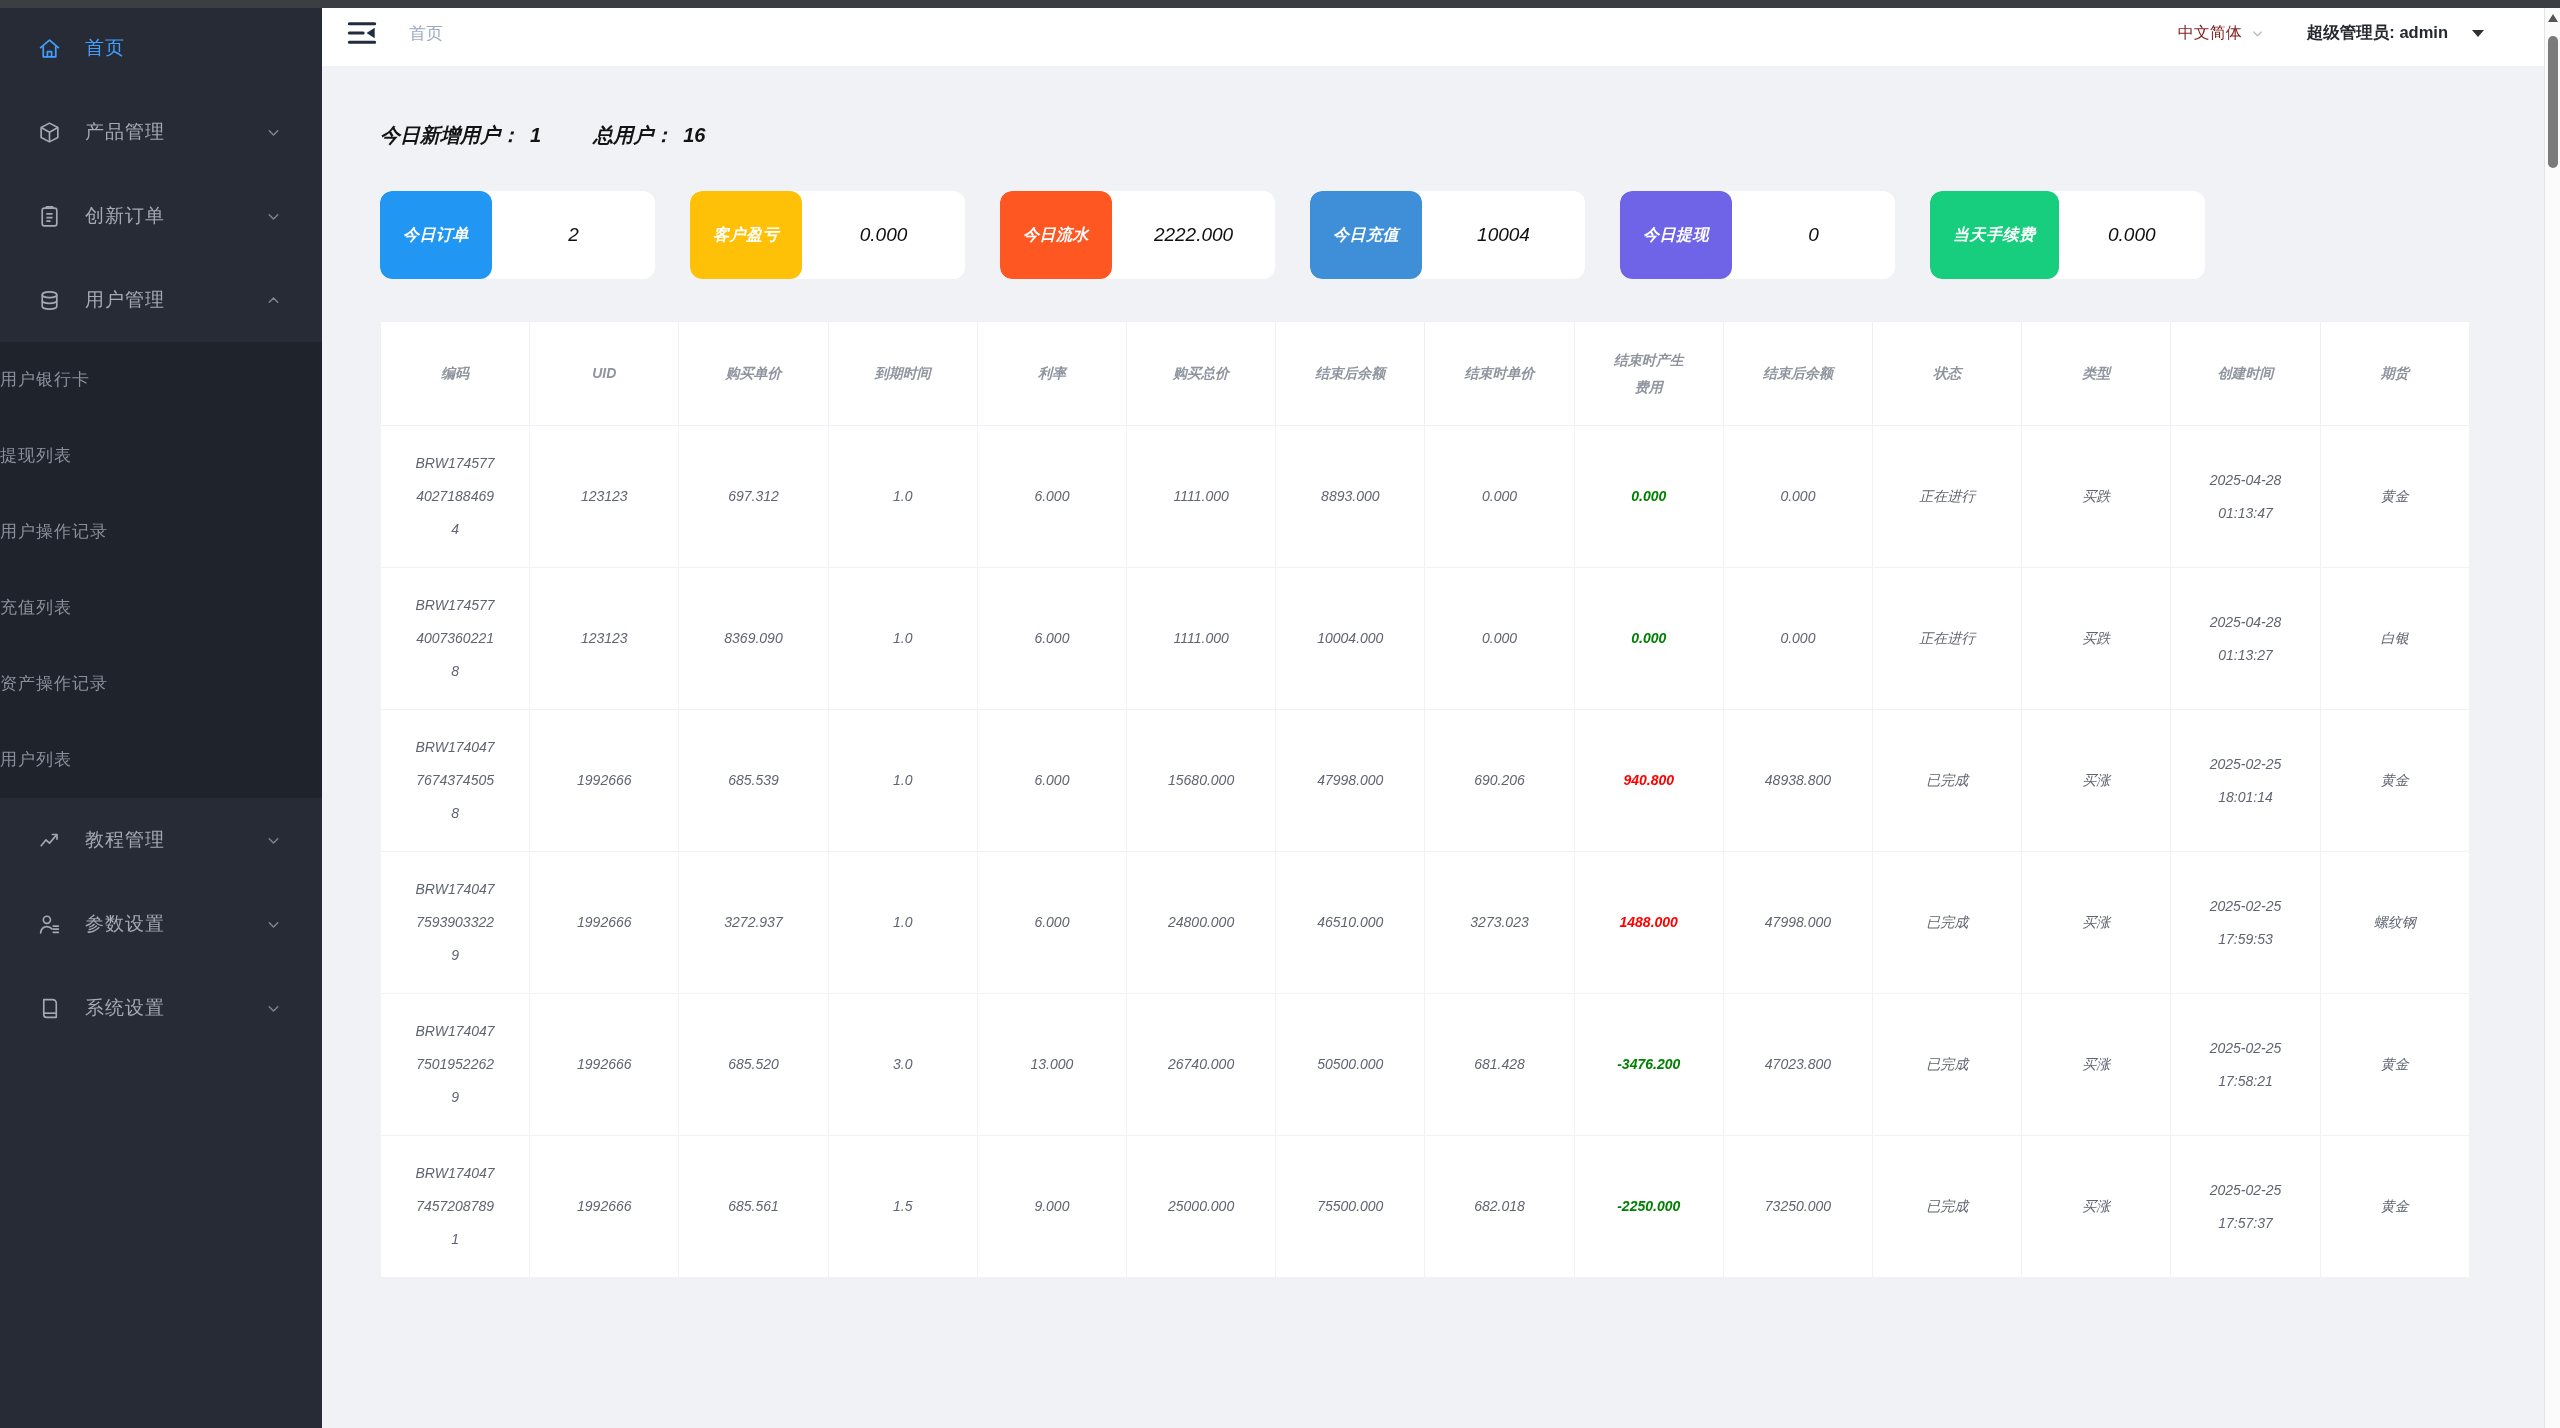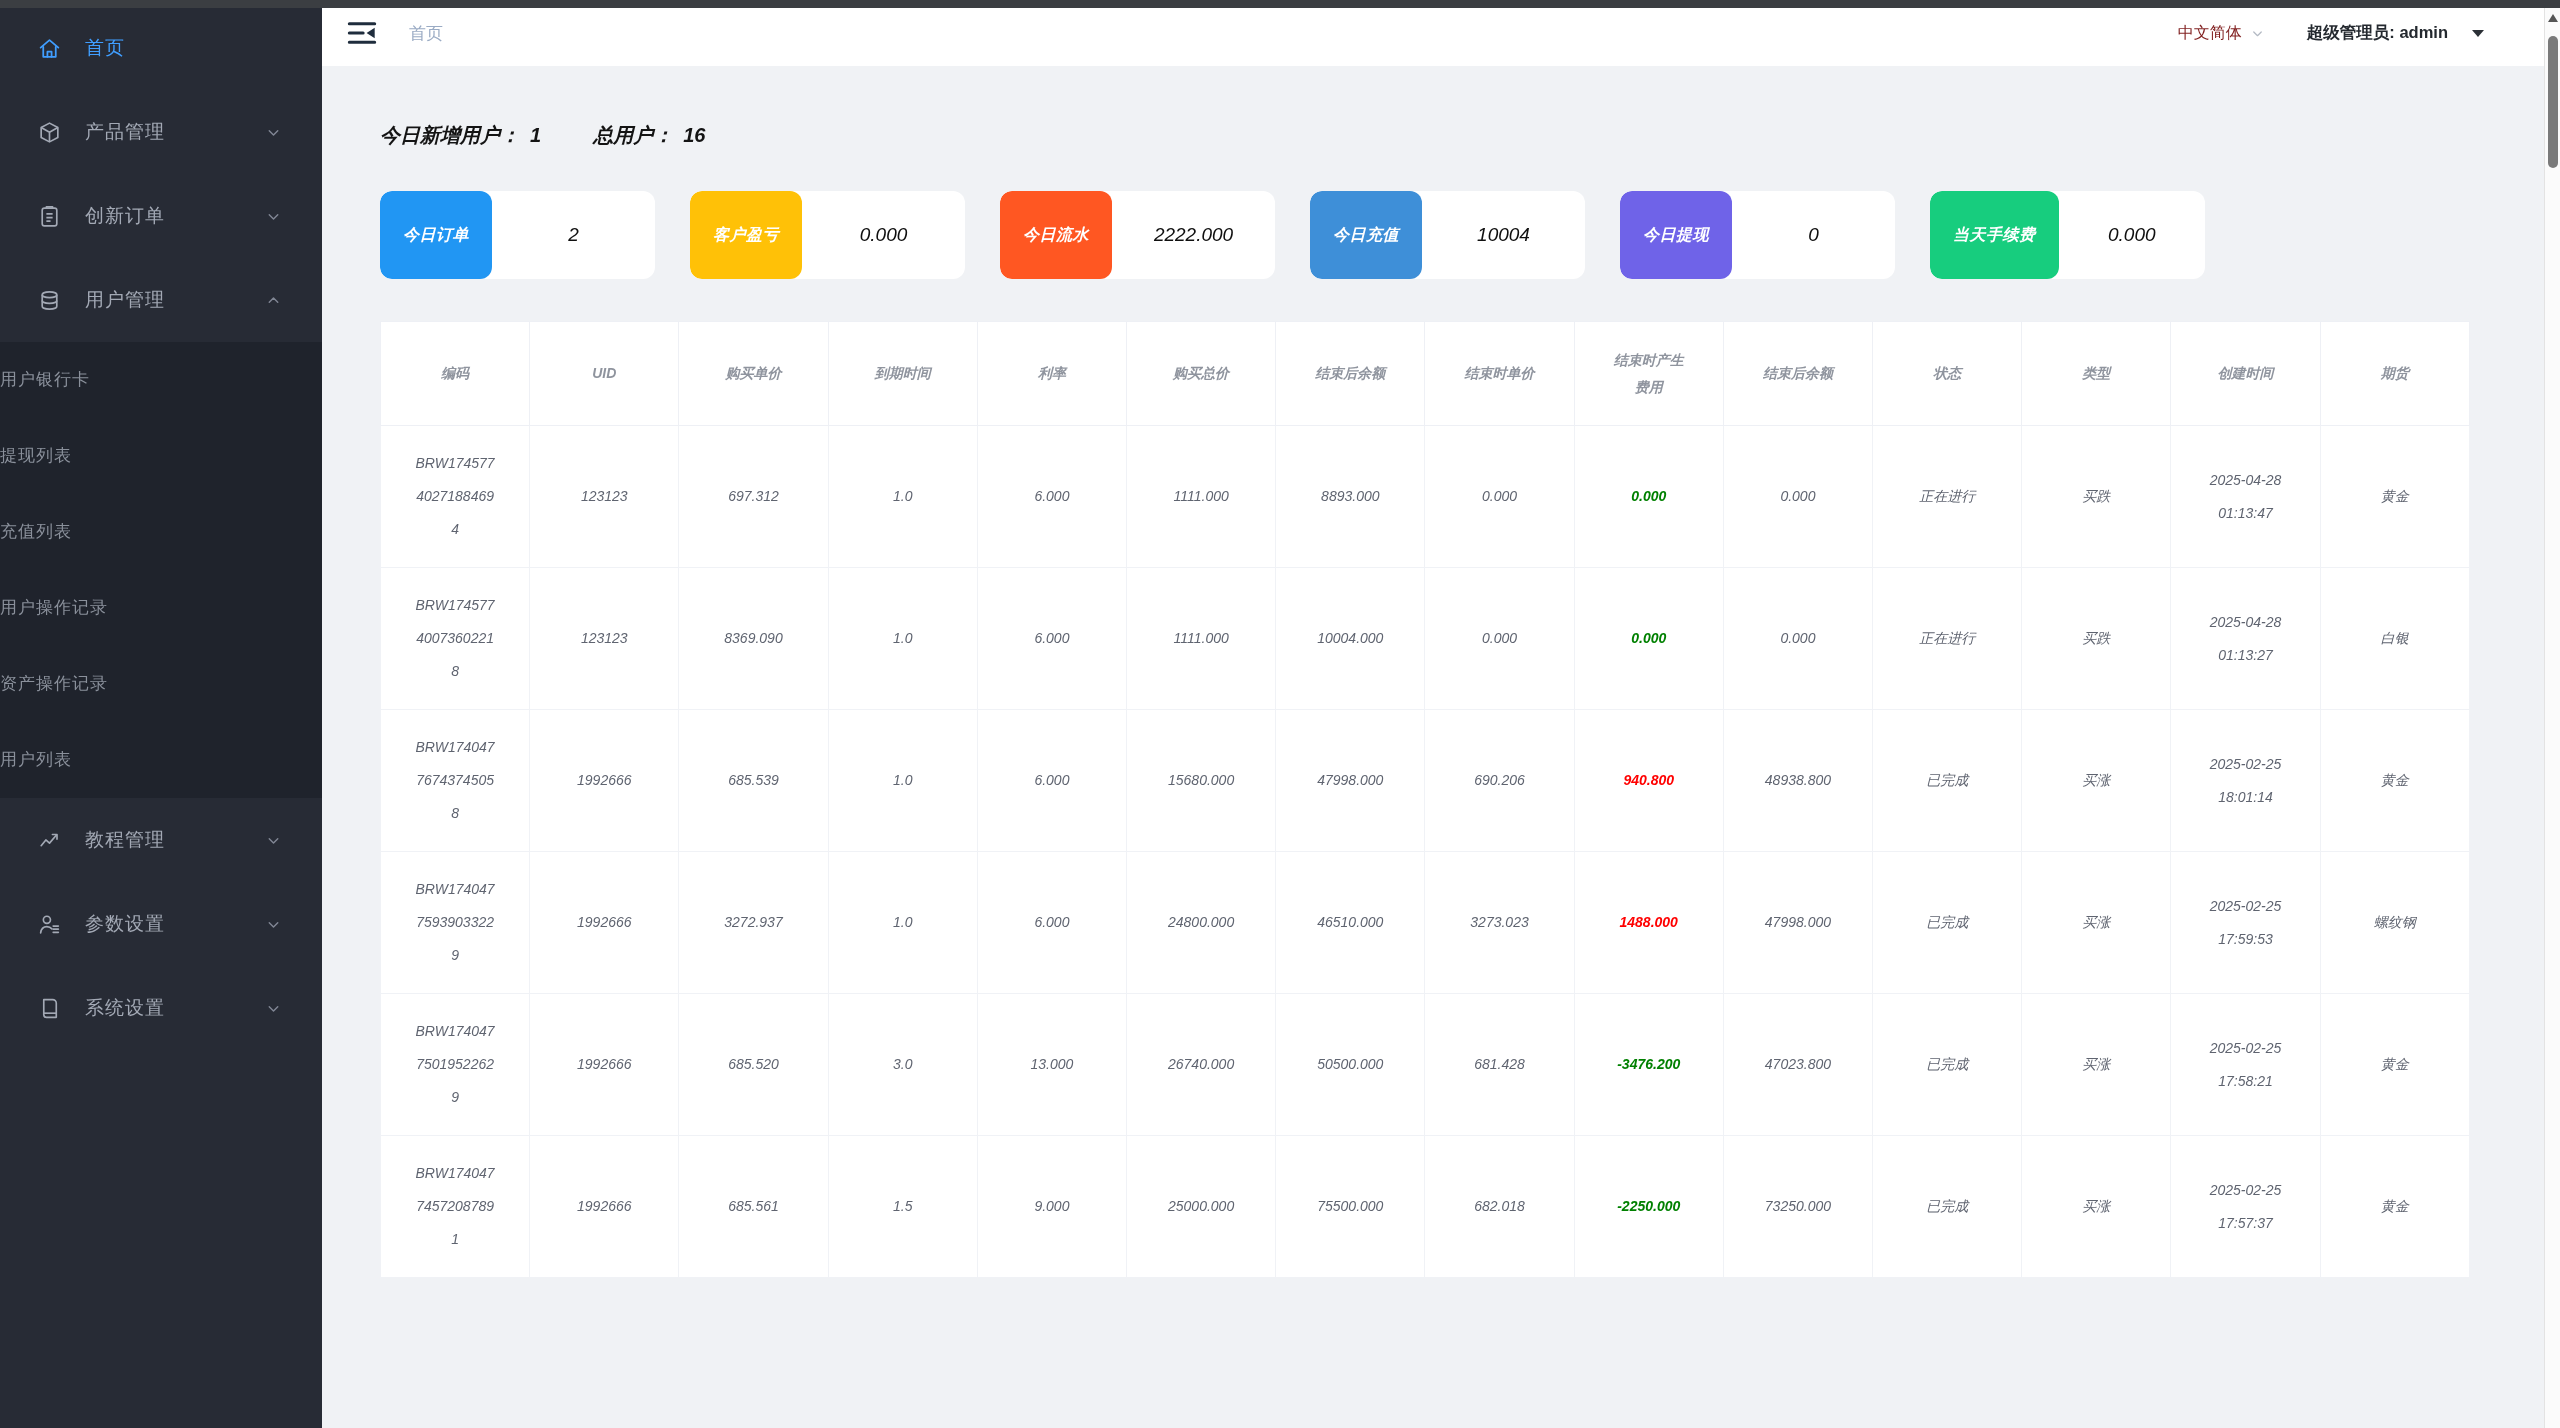--- a/index.html
+++ b/index.html
@@ -127,22 +127,22 @@
         <span class="mi-label">用户管理</span>
         <span class="mi-chevron">
           <svg viewBox="0 0 24 24" fill="none" stroke="currentColor" stroke-width="2" stroke-linecap="round" stroke-linejoin="round">
             <path d="M6 14.5 12 8.5 18 14.5"></path>
           </svg>
         </span>
       </li>
       <ul class="submenu">
         <li class="submenu-item">用户银行卡</li>
         <li class="submenu-item">提现列表</li>
+        <li class="submenu-item">用户操作记录</li>
         <li class="submenu-item">充值列表</li>
-        <li class="submenu-item">用户操作记录</li>
         <li class="submenu-item">资产操作记录</li>
         <li class="submenu-item">用户列表</li>
       </ul>
       <li class="menu-item">
         <span class="mi-icon">
           <svg viewBox="0 0 24 24" fill="none" stroke="currentColor" stroke-width="1.6" stroke-linecap="round" stroke-linejoin="round">
             <path d="M4 17l4.5-5.5 3.5 3L18.5 7"></path>
             <path d="M14.8 6.2h4.4v4.4"></path>
           </svg>
         </span>

